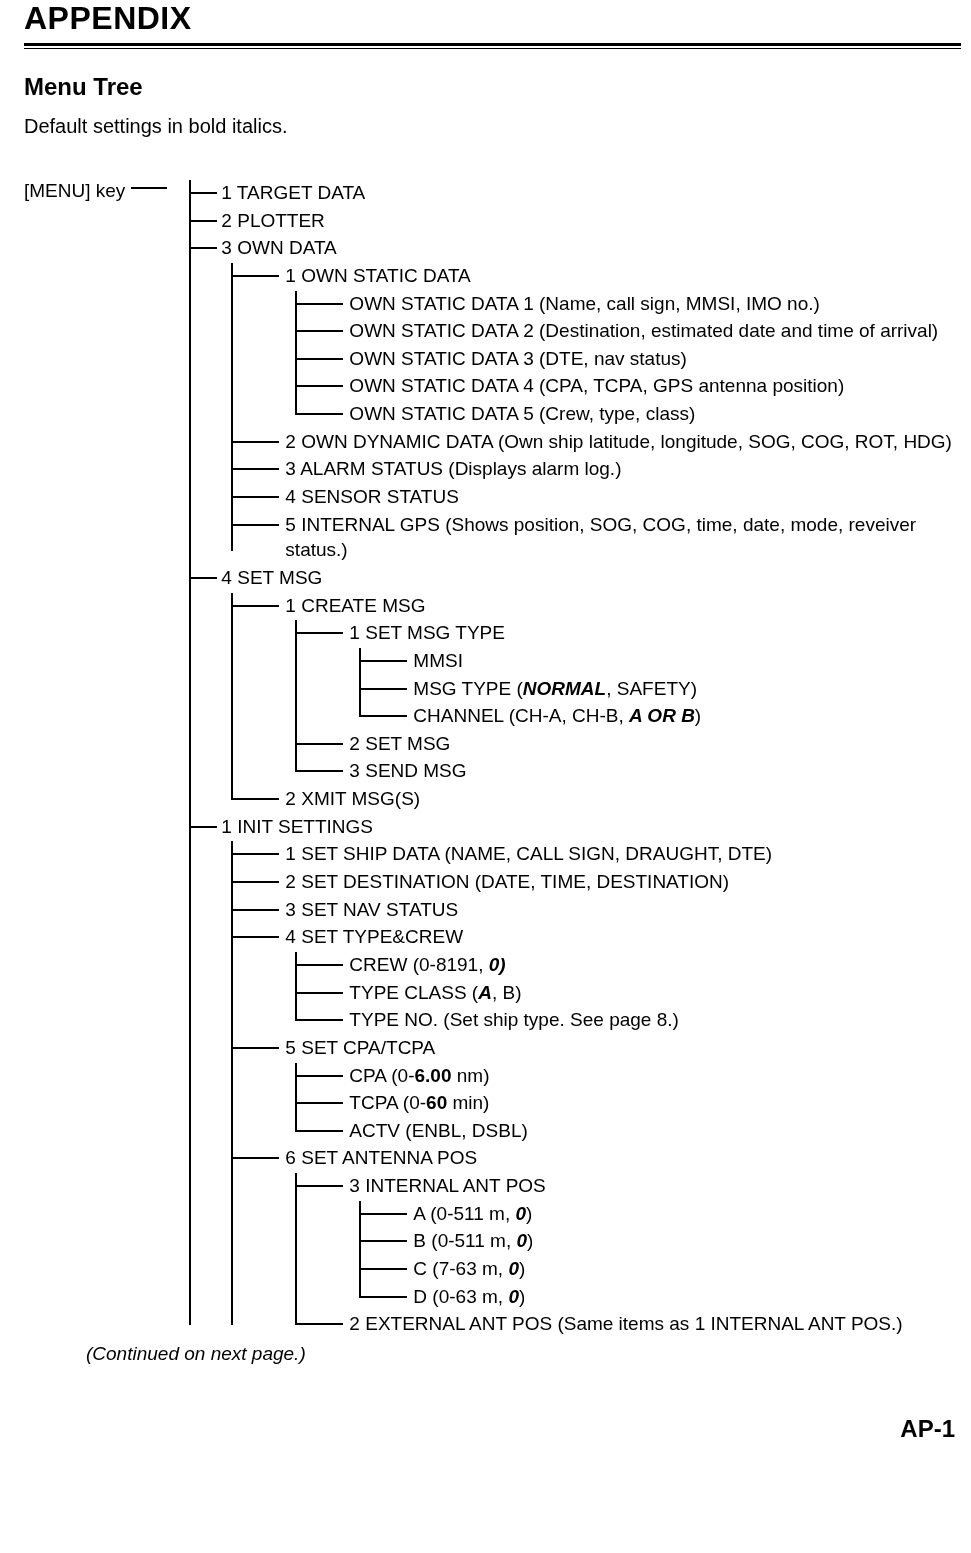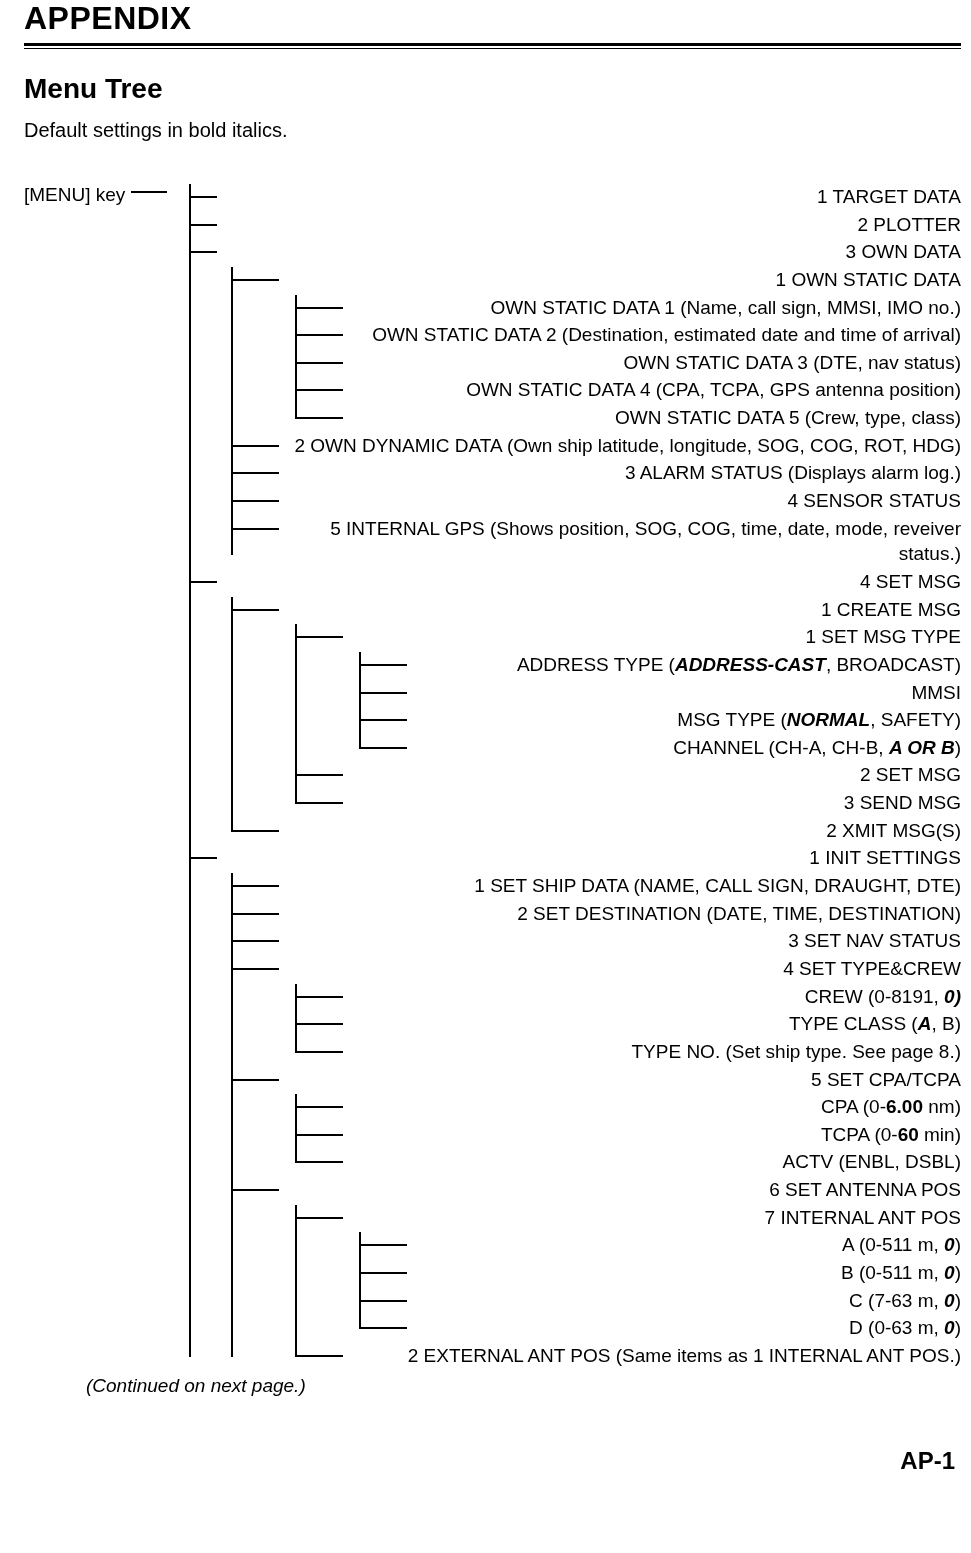--- a/index.html
+++ b/index.html
@@ -25,21 +25,21 @@
     border: none;
     border-top: 3px solid #000;
     margin: 0 0 2px 0;
   }
   .rule2 {
     border: none;
     border-top: 1px solid #000;
     margin: 0 0 24px 0;
   }
   .section {
-    font-size: 28px;
+    font-size: 24px;
     font-weight: 700;
     margin: 8px 0 14px 0;
   }
   .note {
     font-size: 20px;
     margin: 0 0 21px 0;
   }
   .tree {
     font-size: 19px;
     line-height: 1.35;
@@ -79,21 +79,20 @@
   }
   .root-label {
     padding-right: 8px;
     white-space: nowrap;
   }
   .root-children {
     flex: 1;
   }
   .root-children > ul {
     padding-left: 20px;
-    text-align: right;
   }
   .root-children > ul::before {
     left: 8px;
   }
   .root-children > ul > li::before {
     left: -12px;
     width: 28px;
   }
 
   .bi { font-weight: 700; font-style: italic; }
@@ -156,21 +155,20 @@
                     <li><span>OWN STATIC DATA 5 (Crew, type, class)</span></li>
                   </ul></li>
                 <li><span>2 OWN DYNAMIC DATA (Own ship latitude, longitude, SOG, COG, ROT, HDG)</span></li>
                 <li><span>3 ALARM STATUS (Displays alarm log.)</span></li>
                 <li><span>4 SENSOR STATUS</span></li>
                 <li><span>5  INTERNAL GPS (Shows position, SOG, COG, time, date, mode, reveiver status.)</span></li>
               </ul></li>
             <li><span>4 SET MSG</span><ul>
                 <li><span>1 CREATE MSG</span><ul>
                     <li><span>1 SET MSG TYPE</span><ul>
-                        <li><span><span>ADDRESS TYPE (</span><span class="bi">ADDRESS-CAST</span><span>, BROADCAST)</span></span></li>
                         <li><span>MMSI</span></li>
                         <li><span><span>MSG TYPE (</span><span class="bi">NORMAL</span><span>, SAFETY)</span></span></li>
                         <li><span><span>CHANNEL (CH-A, CH-B, </span><span class="bi">A OR B</span><span>)</span></span></li>
                       </ul></li>
                     <li><span>2 SET MSG</span></li>
                     <li><span>3 SEND MSG</span></li>
                   </ul></li>
                 <li><span>2 XMIT MSG(S)</span></li>
               </ul></li>
             <li><span>1 INIT SETTINGS</span><ul>
@@ -181,21 +179,21 @@
                     <li><span><span>CREW (0-8191, </span><span class="bi">0</span><span class="bi">)</span></span></li>
                     <li><span><span>TYPE CLASS (</span><span class="bi">A</span><span>, B)</span></span></li>
                     <li><span>TYPE NO. (Set ship type. See page 8.)</span></li>
                   </ul></li>
                 <li><span>5 SET CPA/TCPA</span><ul>
                     <li><span><span>CPA (0-</span><span class="b">6.00</span><span> nm)</span></span></li>
                     <li><span><span>TCPA (0-</span><span class="b">60</span><span> min)</span></span></li>
                     <li><span>ACTV (ENBL, DSBL)</span></li>
                   </ul></li>
                 <li><span>6 SET ANTENNA POS</span><ul>
-                    <li><span>7 INTERNAL ANT POS</span><ul>
+                    <li><span>3 INTERNAL ANT POS</span><ul>
                         <li><span><span>A (0-511 m, </span><span class="bi">0</span><span>)</span></span></li>
                         <li><span><span>B (0-511 m, </span><span class="bi">0</span><span>)</span></span></li>
                         <li><span><span>C (7-63 m, </span><span class="bi">0</span><span>)</span></span></li>
                         <li><span><span>D (0-63 m, </span><span class="bi">0</span><span>)</span></span></li>
                       </ul></li>
                     <li><span>2 EXTERNAL ANT POS (Same items as 1 INTERNAL ANT POS.)</span></li>
                   </ul></li>
               </ul></li>
           </ul>
         </div>

